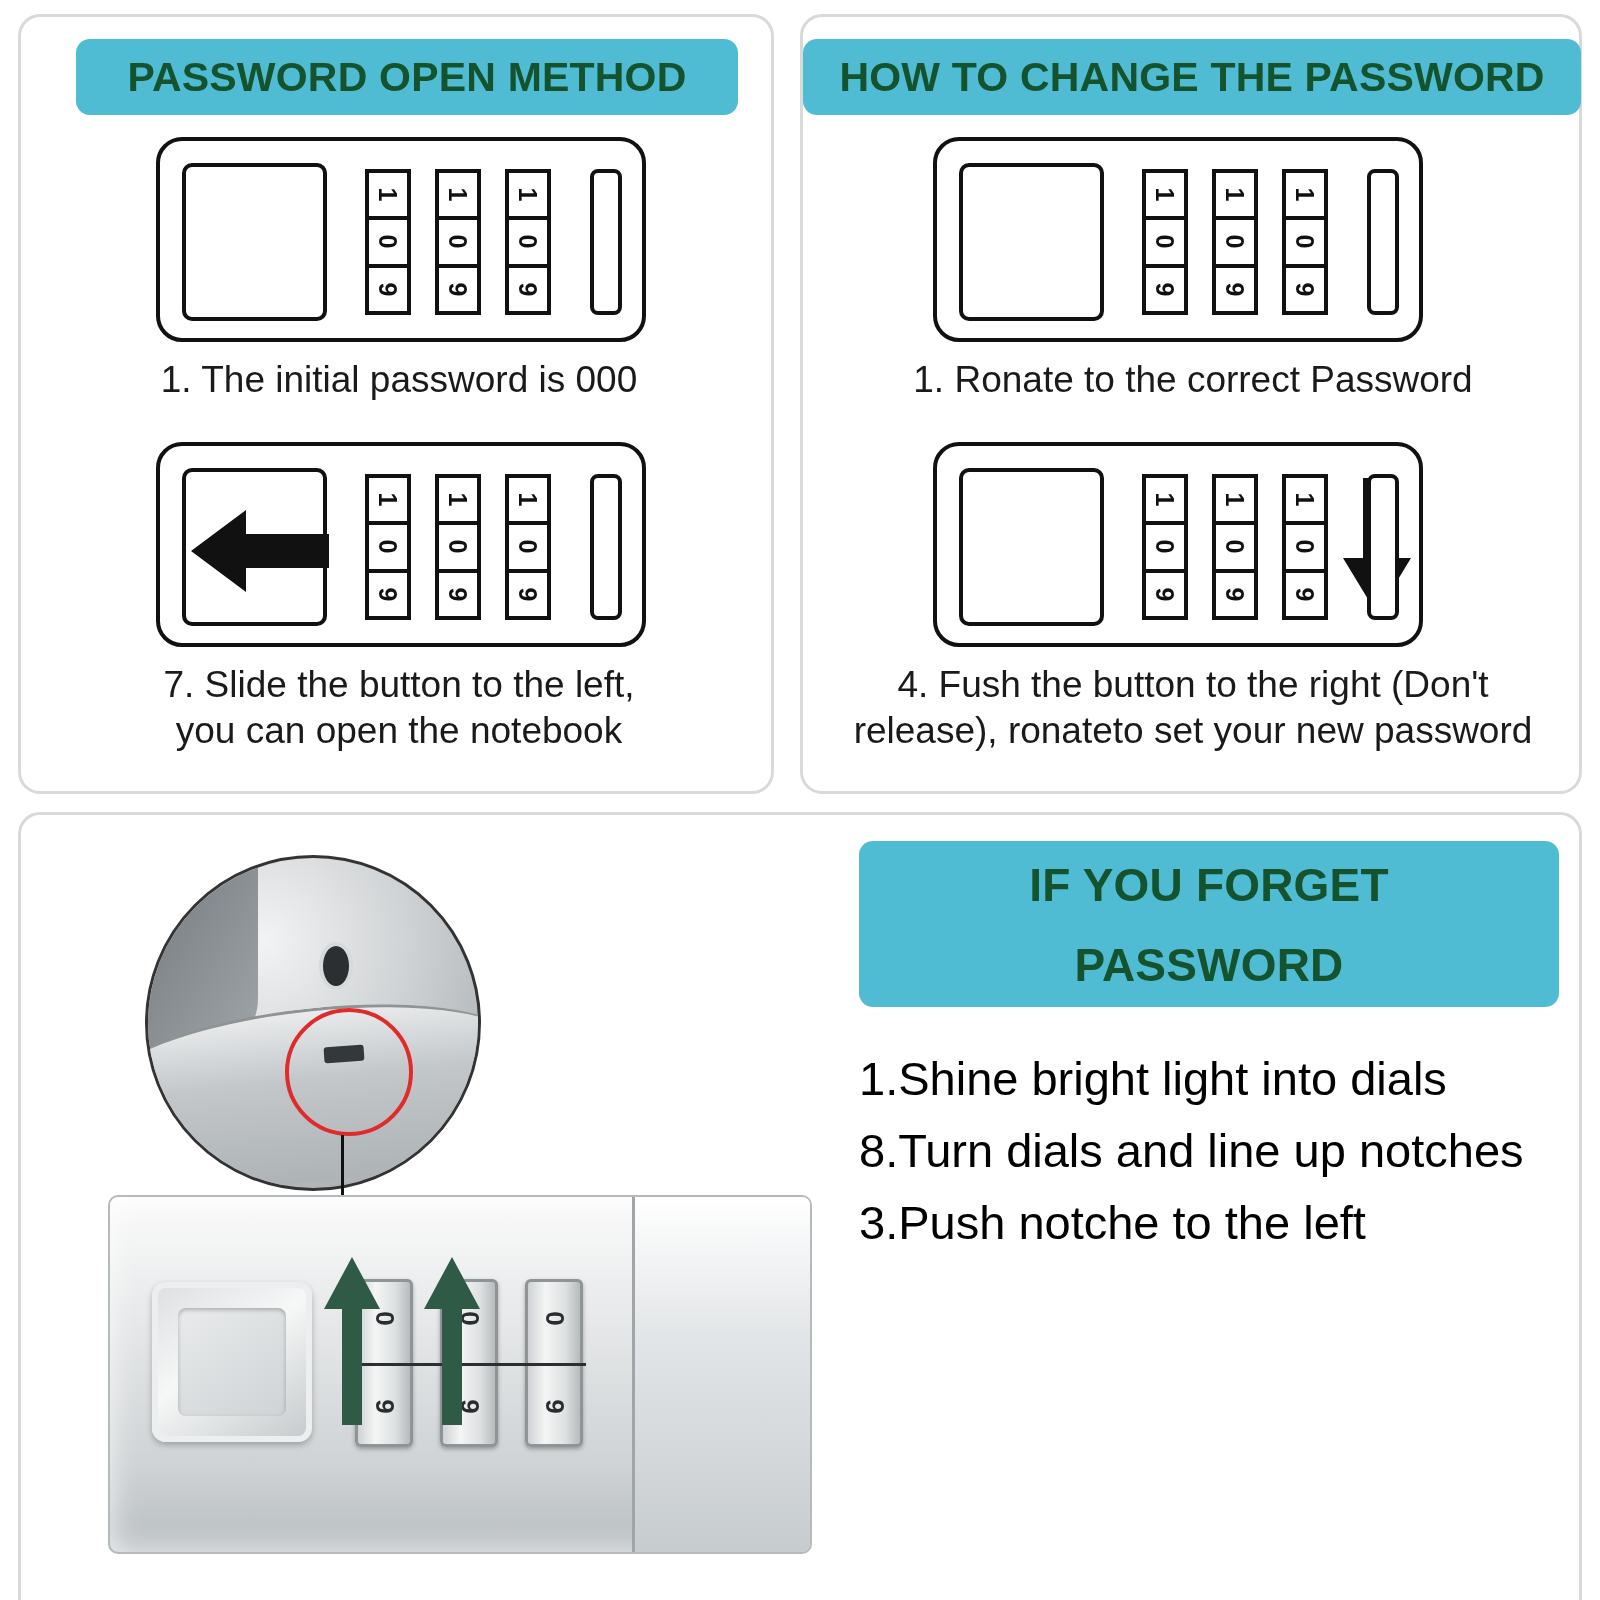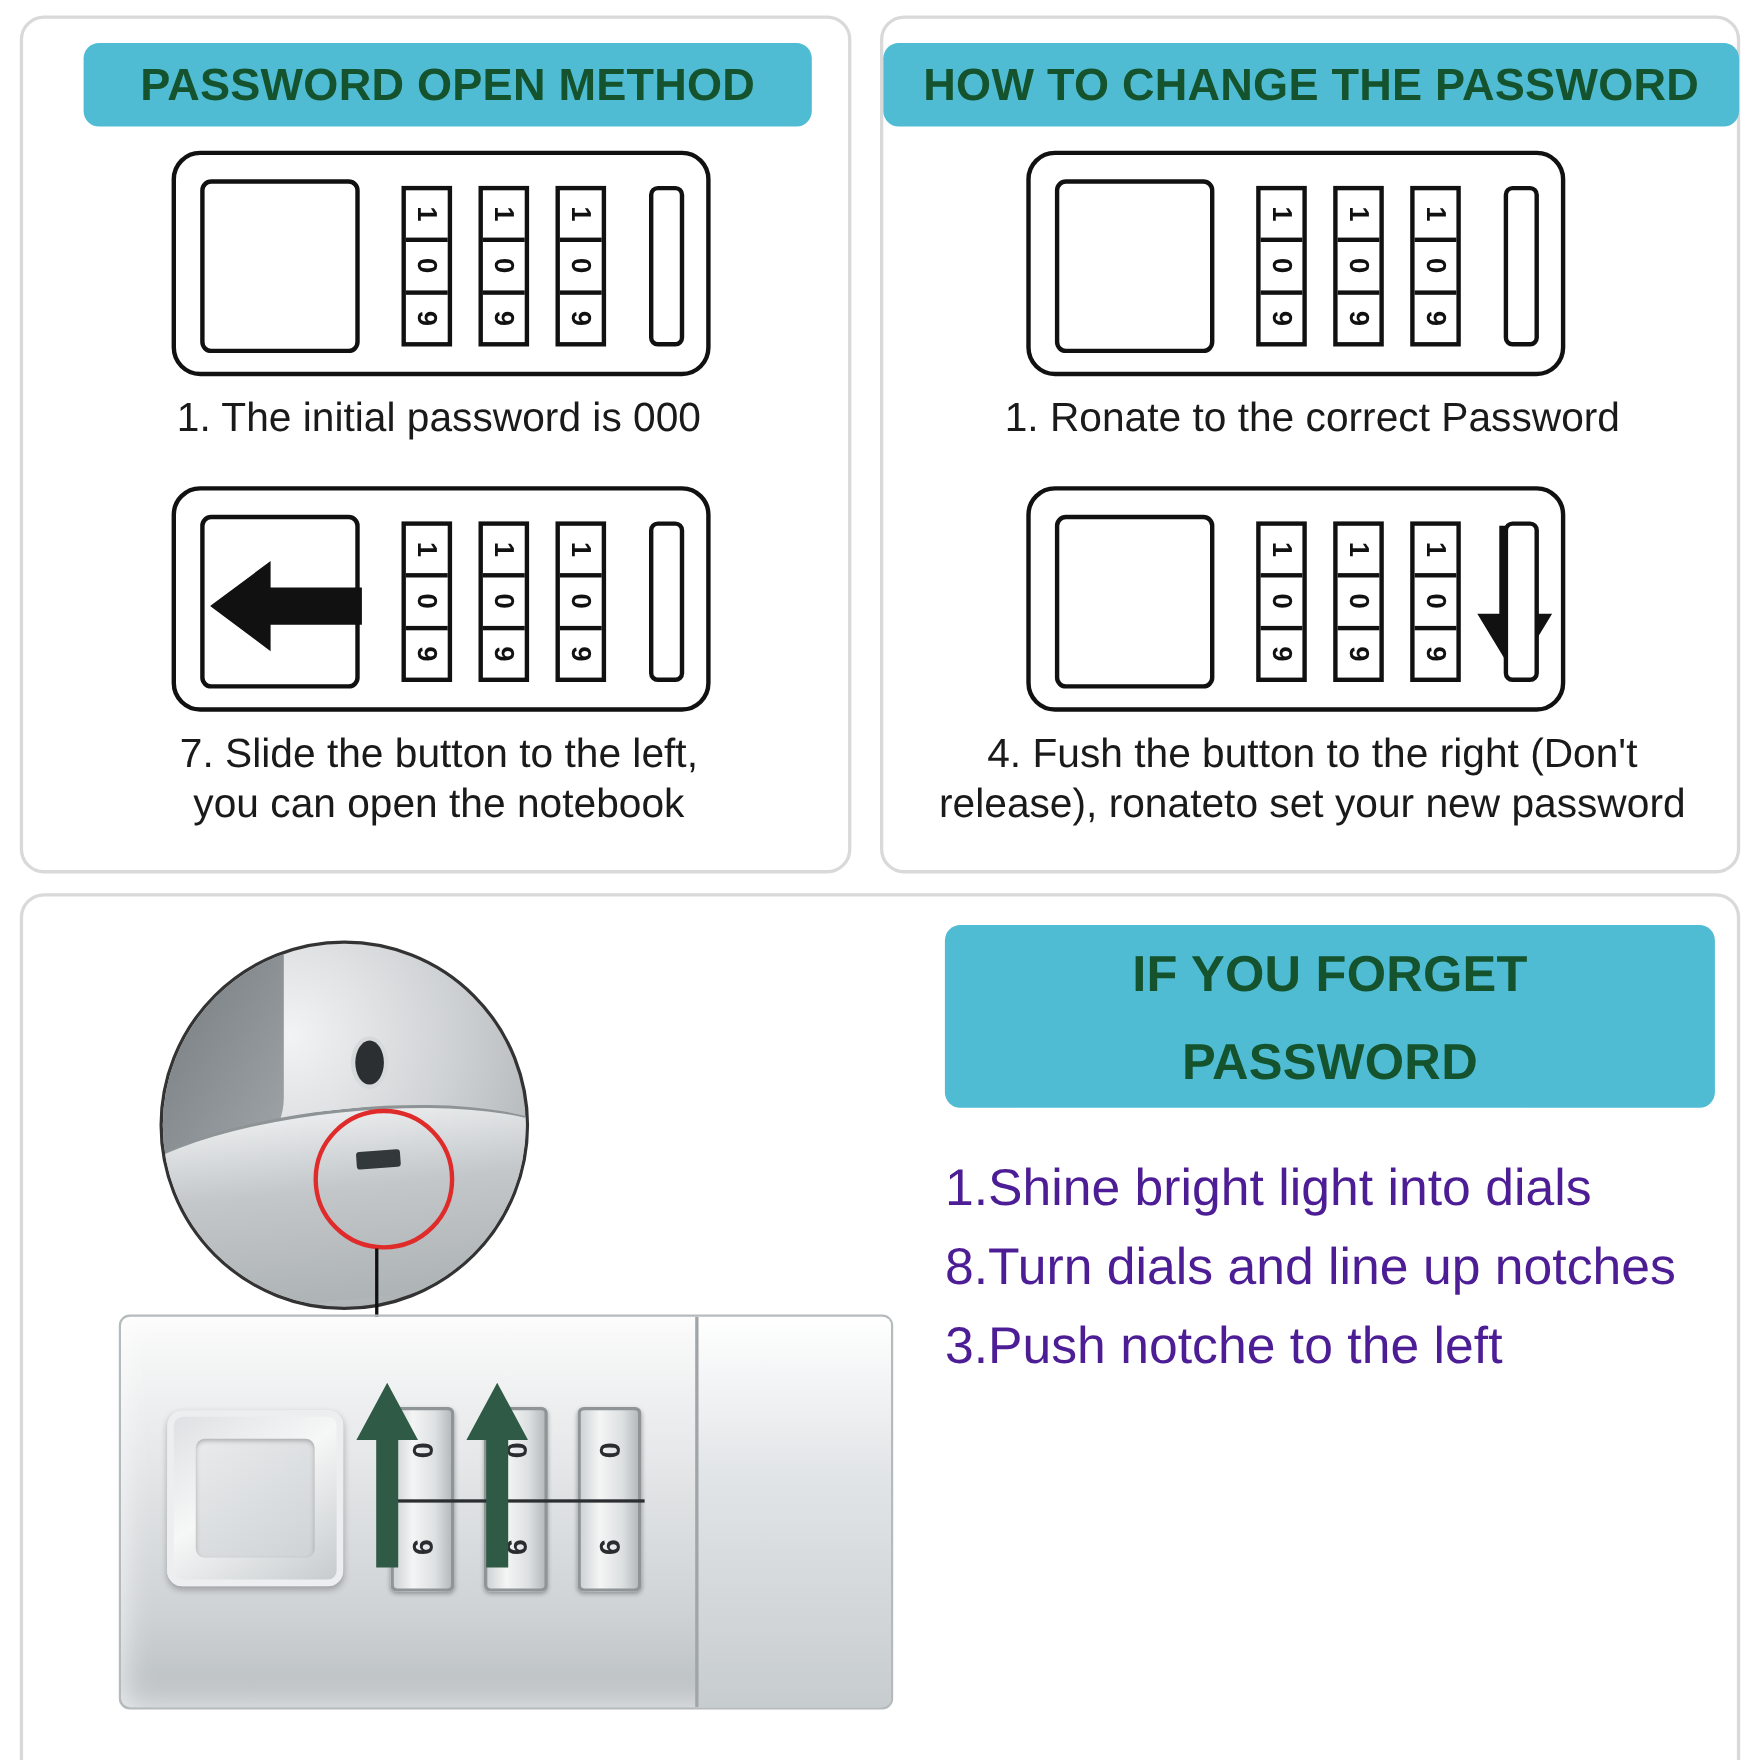--- a/index.html
+++ b/index.html
@@ -126,21 +126,21 @@
     line-height: 46px;
     font-family: "Liberation Sans", sans-serif;
   }
 
   
   #forget-steps {
     position: absolute;
     left: 838px;
     top: 228px;
     width: 712px;
-    color: #4c1d95;
+    color: #000000;
     font-size: 47px;
     line-height: 72px;
   }
   #forget-steps div { margin: 0; }
 
   
   #photo {
     position: absolute;
     left: 52px;
     top: 20px;

